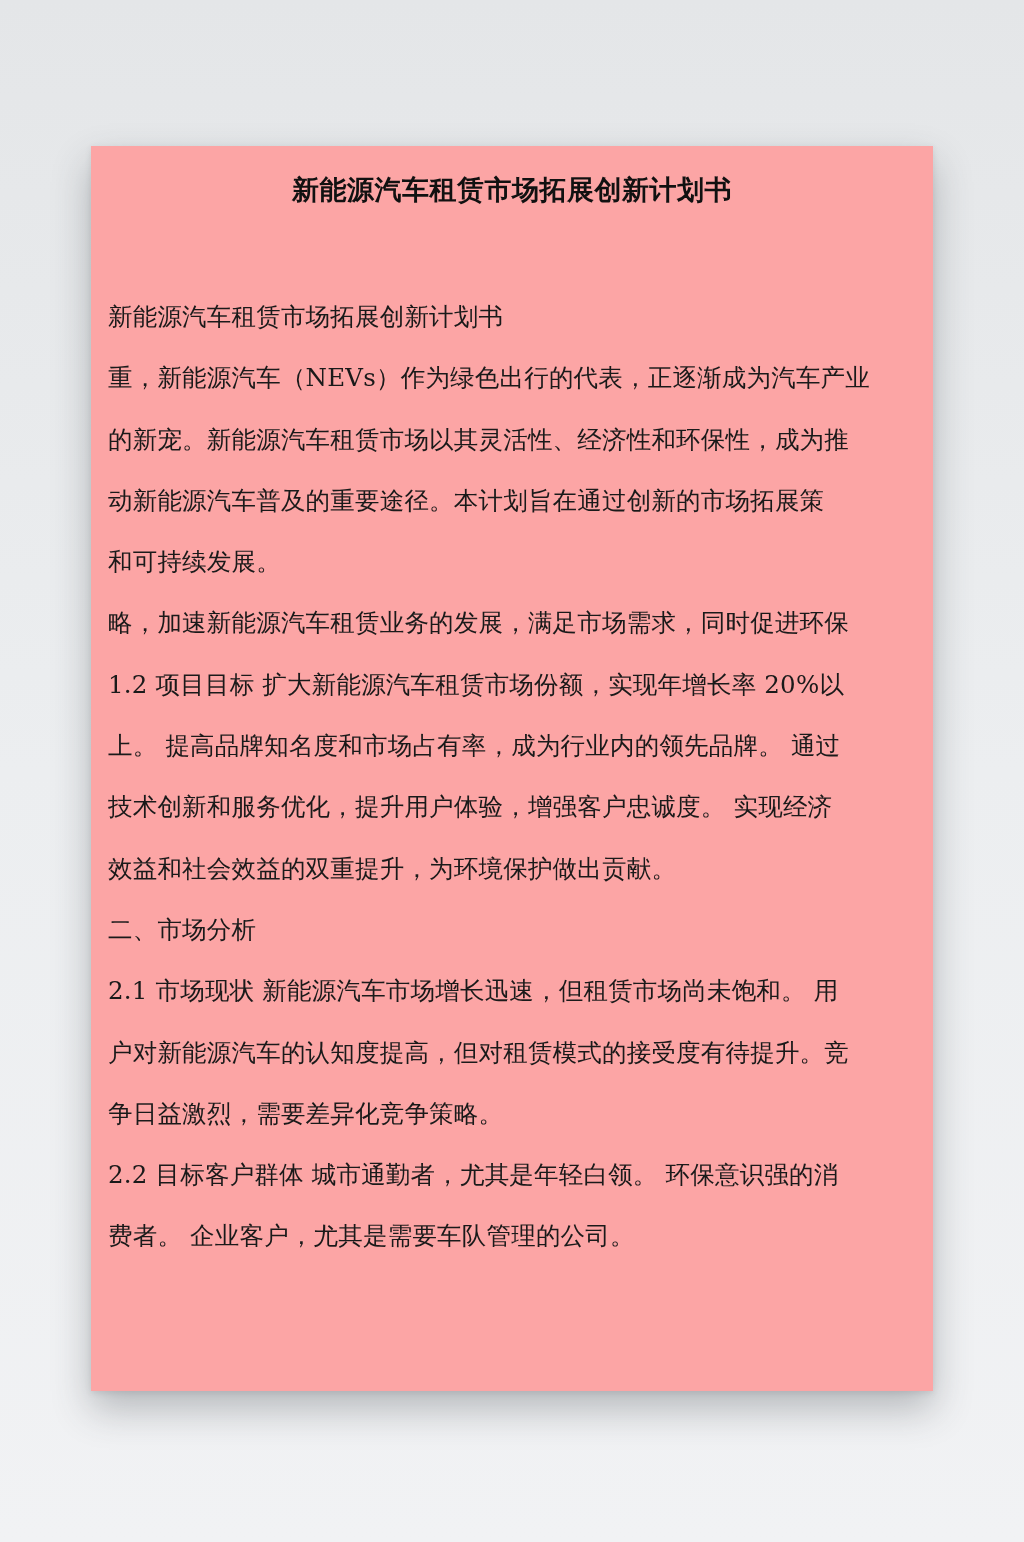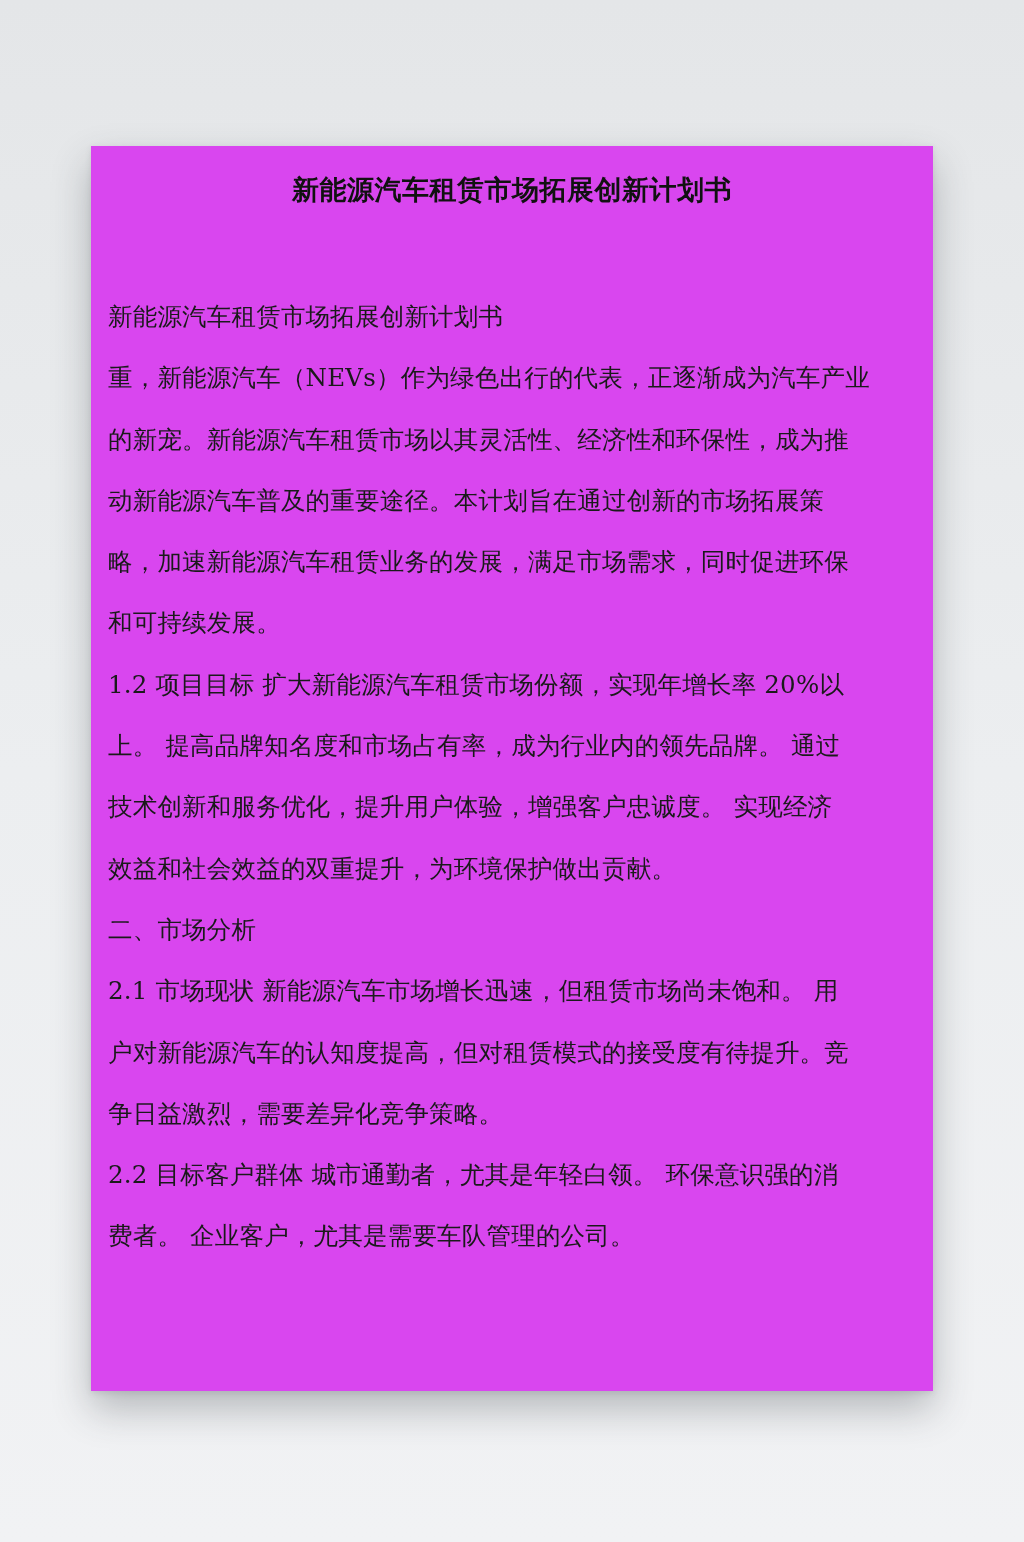--- a/index.html
+++ b/index.html
@@ -13,21 +13,21 @@
       position: relative;
       overflow: hidden;
       font-family: "DejaVu Serif", "Liberation Serif", serif;
     }
     .page {
       position: absolute;
       left: 91px;
       top: 146px;
       width: 842px;
       height: 1245px;
-      background: #d946ef;
+      background: #fca5a5;
       box-shadow: 0 18px 36px rgba(60, 64, 70, 0.32), 0 2px 6px rgba(60, 64, 70, 0.12);
       overflow: hidden;
     }
     .doc-title {
       position: absolute;
       left: 0;
       right: 0;
       top: 26px;
       text-align: center;
       font-size: 27px;
@@ -56,22 +56,22 @@
 </head>
 <body>
 
 <div class="page">
   <div class="doc-title">新能源汽车租赁市场拓展创新计划书</div>
   <div class="body-text">
     <div class="line">新能源汽车租赁市场拓展创新计划书</div>
     <div class="line">重，新能源汽车（NEVs）作为绿色出行的代表，正逐渐成为汽车产业</div>
     <div class="line">的新宠。新能源汽车租赁市场以其灵活性、经济性和环保性，成为推</div>
     <div class="line">动新能源汽车普及的重要途径。本计划旨在通过创新的市场拓展策</div>
+    <div class="line">和可持续发展。</div>
     <div class="line">略，加速新能源汽车租赁业务的发展，满足市场需求，同时促进环保</div>
-    <div class="line">和可持续发展。</div>
     <div class="line">1.2 项目目标 扩大新能源汽车租赁市场份额，实现年增长率 20%以</div>
     <div class="line">上。 提高品牌知名度和市场占有率，成为行业内的领先品牌。 通过</div>
     <div class="line">技术创新和服务优化，提升用户体验，增强客户忠诚度。 实现经济</div>
     <div class="line">效益和社会效益的双重提升，为环境保护做出贡献。</div>
     <div class="line">二、市场分析</div>
     <div class="line">2.1 市场现状 新能源汽车市场增长迅速，但租赁市场尚未饱和。 用</div>
     <div class="line">户对新能源汽车的认知度提高，但对租赁模式的接受度有待提升。竞</div>
     <div class="line">争日益激烈，需要差异化竞争策略。</div>
     <div class="line">2.2 目标客户群体 城市通勤者，尤其是年轻白领。 环保意识强的消</div>
     <div class="line">费者。 企业客户，尤其是需要车队管理的公司。</div>

